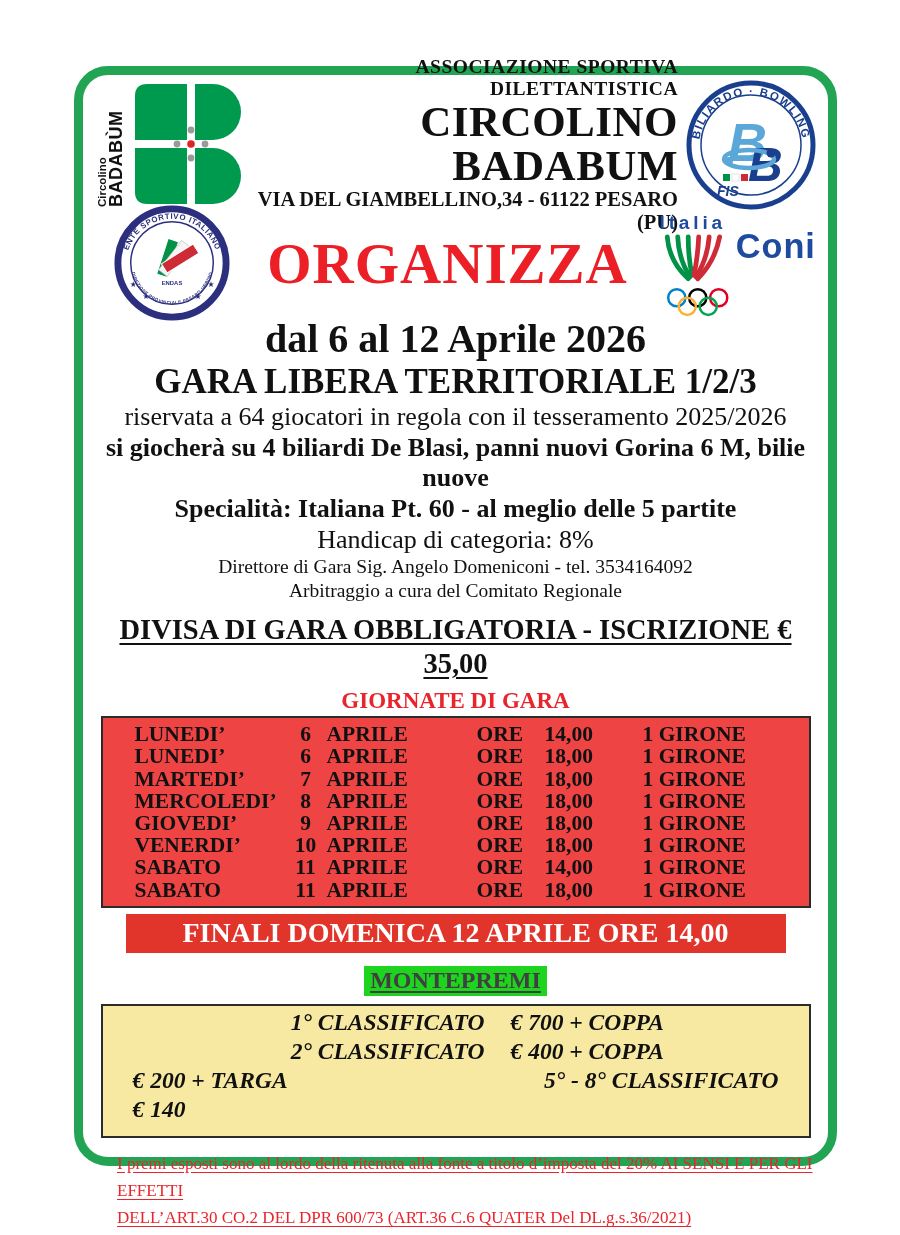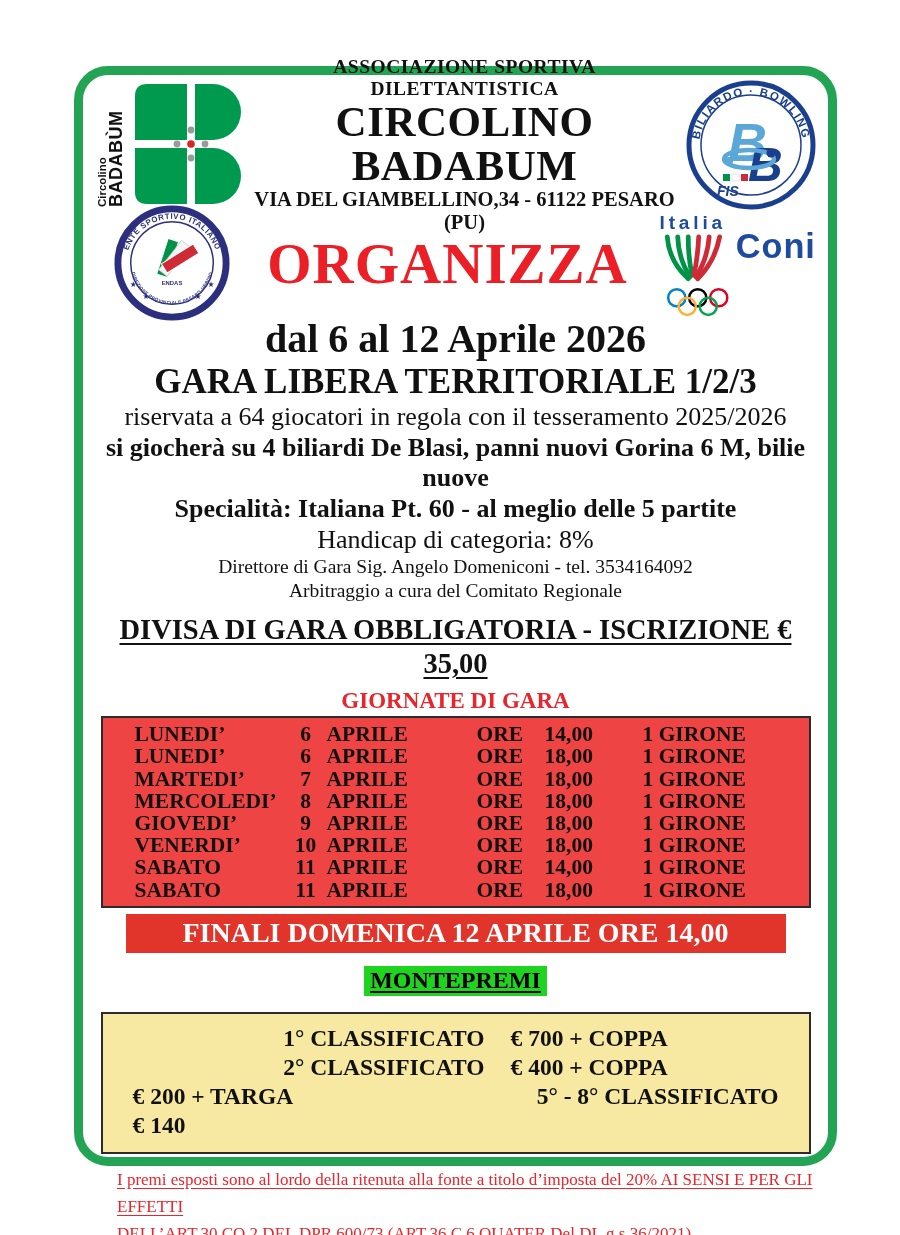--- a/index.html
+++ b/index.html
@@ -4,21 +4,21 @@
 <style>
   html,body{margin:0;padding:0;background:#fff;}
   .page{position:relative;width:900px;height:1235px;background:#fff;overflow:hidden;
         font-family:"Liberation Serif", serif;color:#111;}
   .border-box{position:absolute;left:74px;top:66px;width:763px;height:1100px;
         border:9px solid #23a455;border-radius:34px;box-sizing:border-box;
         padding:4px 10px 0;background:#fff;}
 
   
   .header{display:flex;align-items:center;justify-content:space-between;height:132px;}
-  .header-center{flex:1;text-align:center;padding-right:6px;}
+  .header-center{flex:1;text-align:right;padding-right:6px;}
   .assoc{font-size:19.5px;font-weight:bold;letter-spacing:.5px;}
   .club{font-size:43px;font-weight:bold;line-height:1.02;letter-spacing:.5px;}
   .addr{font-size:20.5px;font-weight:bold;}
 
   .row2{display:flex;align-items:center;justify-content:space-between;height:100px;margin-top:2px;}
   .organizza{flex:1;text-align:center;font-size:57px;font-weight:bold;color:#ec1f27;
              letter-spacing:1px;padding-left:10px;}
 
   .c{text-align:center;}
   .date-line{font-size:40px;font-weight:bold;margin-top:2px;}
@@ -34,27 +34,27 @@
   .schedule-table{width:710px;box-sizing:border-box;margin:2px auto 0;background:#ef4444;
       border:2px solid #2b2b2b;padding:5px 0 5px 32px;display:grid;
       grid-template-columns:150px 42px 150px 68px 98px 1fr;
       font-size:21.5px;font-weight:bold;line-height:22.2px;}
   .cell-date{text-align:center;}
 
   .final-banner{width:660px;box-sizing:border-box;margin:6px auto 0;background:#e1342a;
       color:#fff;font-size:28px;font-weight:bold;text-align:center;padding:3px 0 4px;}
 
   .montepremi-wrap{text-align:center;margin-top:13px;}
-  .montepremi{display:inline-block;background:#1fd41f;color:#000000;font-size:24px;
+  .montepremi{display:inline-block;background:#1fd41f;color:#404040;font-size:24px;
       font-weight:bold;text-decoration:underline;text-underline-offset:3px;padding:1px 6px 2px;}
 
-  .prize-box{width:710px;box-sizing:border-box;margin:16px auto 0;background:#f8e9a2;
-      border:2px solid #2b2b2b;padding:10px 0 12px;display:grid;
+  .prize-box{width:710px;box-sizing:border-box;margin:8px auto 0;background:#f8e9a2;
+      border:2px solid #2b2b2b;padding:2px 0 12px;display:grid;
       grid-template-columns:352px 268px;column-gap:26px;justify-content:center;
-      font-size:23.5px;font-weight:bold;line-height:29px;}
+      font-size:23.5px;font-weight:bold;line-height:29px;font-style:italic;}
   .prize-rank{text-align:right;}
   .prize-val{text-align:left;}
 
   .disclaimer{margin:12px 0 0 24px;font-size:17px;color:#e8252c;line-height:1.6;}
   .disclaimer span{text-decoration:underline;text-underline-offset:3px;}
 
   .iscrizioni{font-size:24.5px;font-weight:bold;margin-top:12px;}
 
   svg text{font-family:"Liberation Sans", sans-serif;}
 </style>

